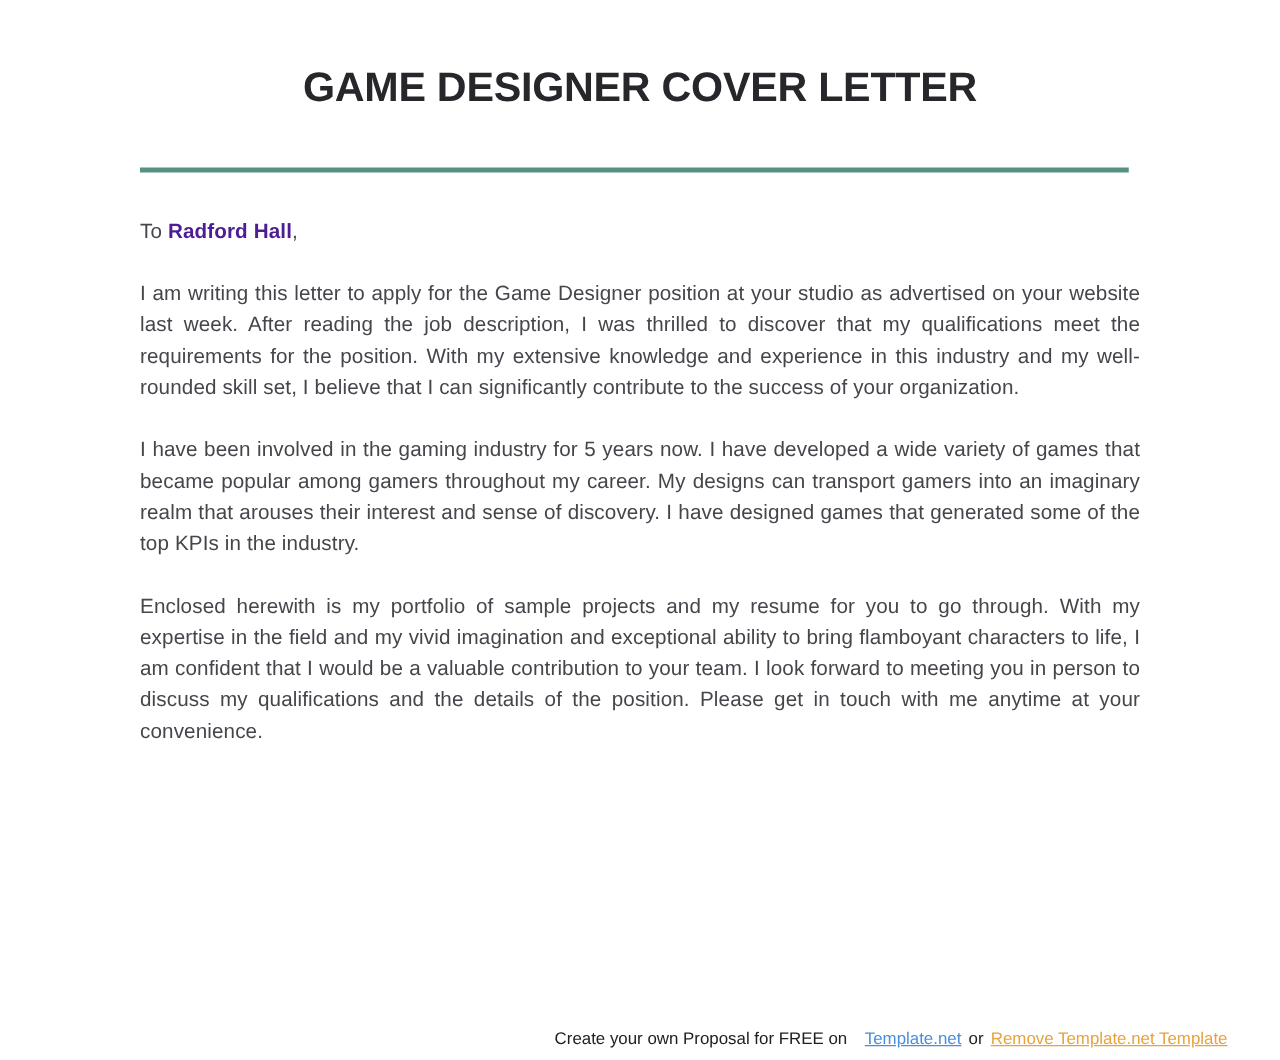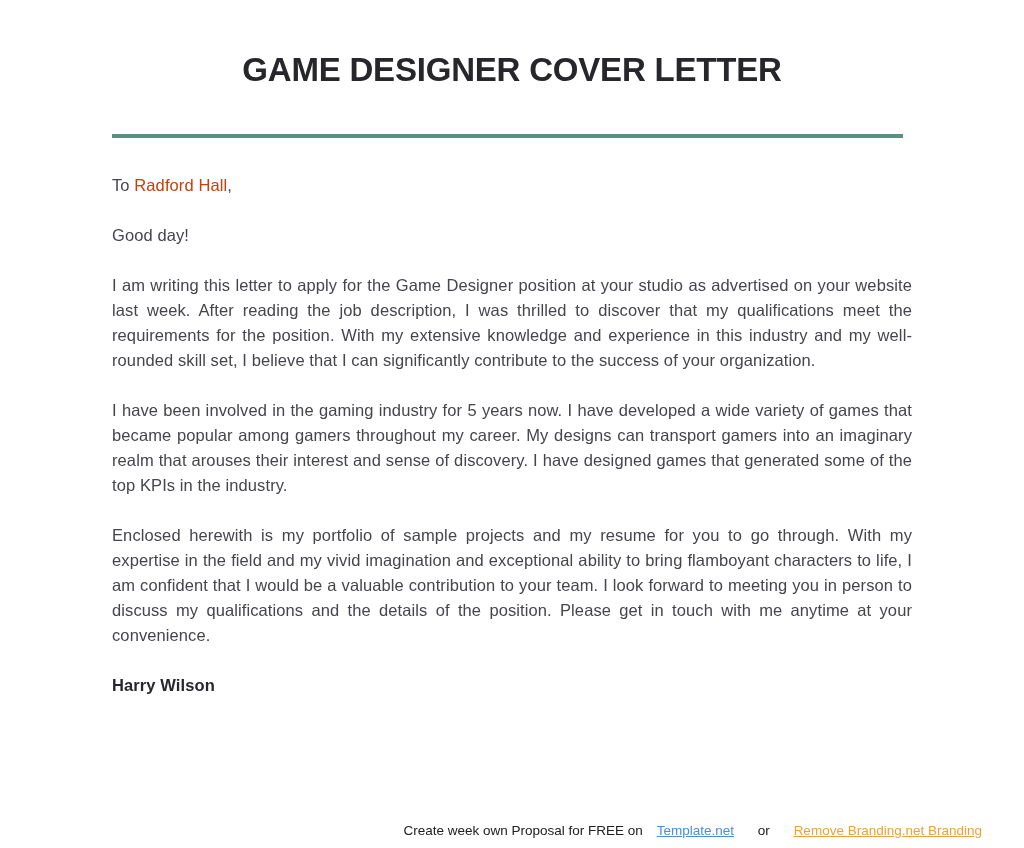--- a/index.html
+++ b/index.html
@@ -28,57 +28,55 @@
   }
   .letter-body {
     margin: 35px 112px 0 112px;
     font-size: 16.5px;
     line-height: 25px;
     color: #45454c;
     letter-spacing: 0.1px;
   }
   .letter-body p { margin: 0 0 25px 0; }
   .para { text-align: justify; }
-  .bold { font-weight: 400; color: #c2410c; }
+  .bold { font-weight: 700; color: #4c1d95; }
   .sender { font-weight: 700; color: #26262b; }
   .footer {
     position: absolute;
     right: 42px;
     bottom: 8px;
     font-size: 13.5px;
     line-height: 18px;
     color: #202020;
     white-space: nowrap;
   }
   .footer .free { font-weight: 400; }
   .footer a { text-decoration: underline; cursor: pointer; text-align: right; }
   .link-blue { color: var(--link-blue, #4a8ddc); margin-left: 14px; }
   .link-orange { color: var(--link-orange, #e8a23e); }
-  .or-label { margin: 0 20px; }
+  .or-label { margin: 0 2px; }
 </style>
 </head>
 <body>
 
 <div class="page">
 
   <h1 class="title">GAME DESIGNER COVER LETTER</h1>
 
   <div class="divider"></div>
 
   <div class="letter-body">
     <p><span>To </span><span class="bold">Radford Hall</span><span>,</span></p>
 
-    <p>Good day!</p>
 
     <p class="para">I am writing this letter to apply for the Game Designer position at your studio as advertised on your website last week. After reading the job description, I was thrilled to discover that my qualifications meet the requirements for the position. With my extensive knowledge and experience in this industry and my well-rounded skill set, I believe that I can significantly contribute to the success of your organization.</p>
 
     <p class="para">I have been involved in the gaming industry for 5 years now. I have developed a wide variety of games that became popular among gamers throughout my career. My designs can transport gamers into an imaginary realm that arouses their interest and sense of discovery. I have designed games that generated some of the top KPIs in the industry.</p>
 
     <p class="para">Enclosed herewith is my portfolio of sample projects and my resume for you to go through. With my expertise in the field and my vivid imagination and exceptional ability to bring flamboyant characters to life, I am confident that I would be a valuable contribution to your team. I look forward to meeting you in person to discuss my qualifications and the details of the position. Please get in touch with me anytime at your convenience.</p>
 
 
 
-    <p class="sender">Harry Wilson</p>
   </div>
 
-  <div class="footer"><span>Create week own Proposal for </span><span class="free">FREE</span><span> on</span><a class="link-blue">Template.net</a> <span class="or-label">or</span> <a class="link-orange">Remove Branding.net Branding</a></div>
+  <div class="footer"><span>Create your own Proposal for </span><span class="free">FREE</span><span> on</span><a class="link-blue">Template.net</a> <span class="or-label">or</span> <a class="link-orange">Remove Template.net Template</a></div>
 
 </div>
 
 </body></html>

